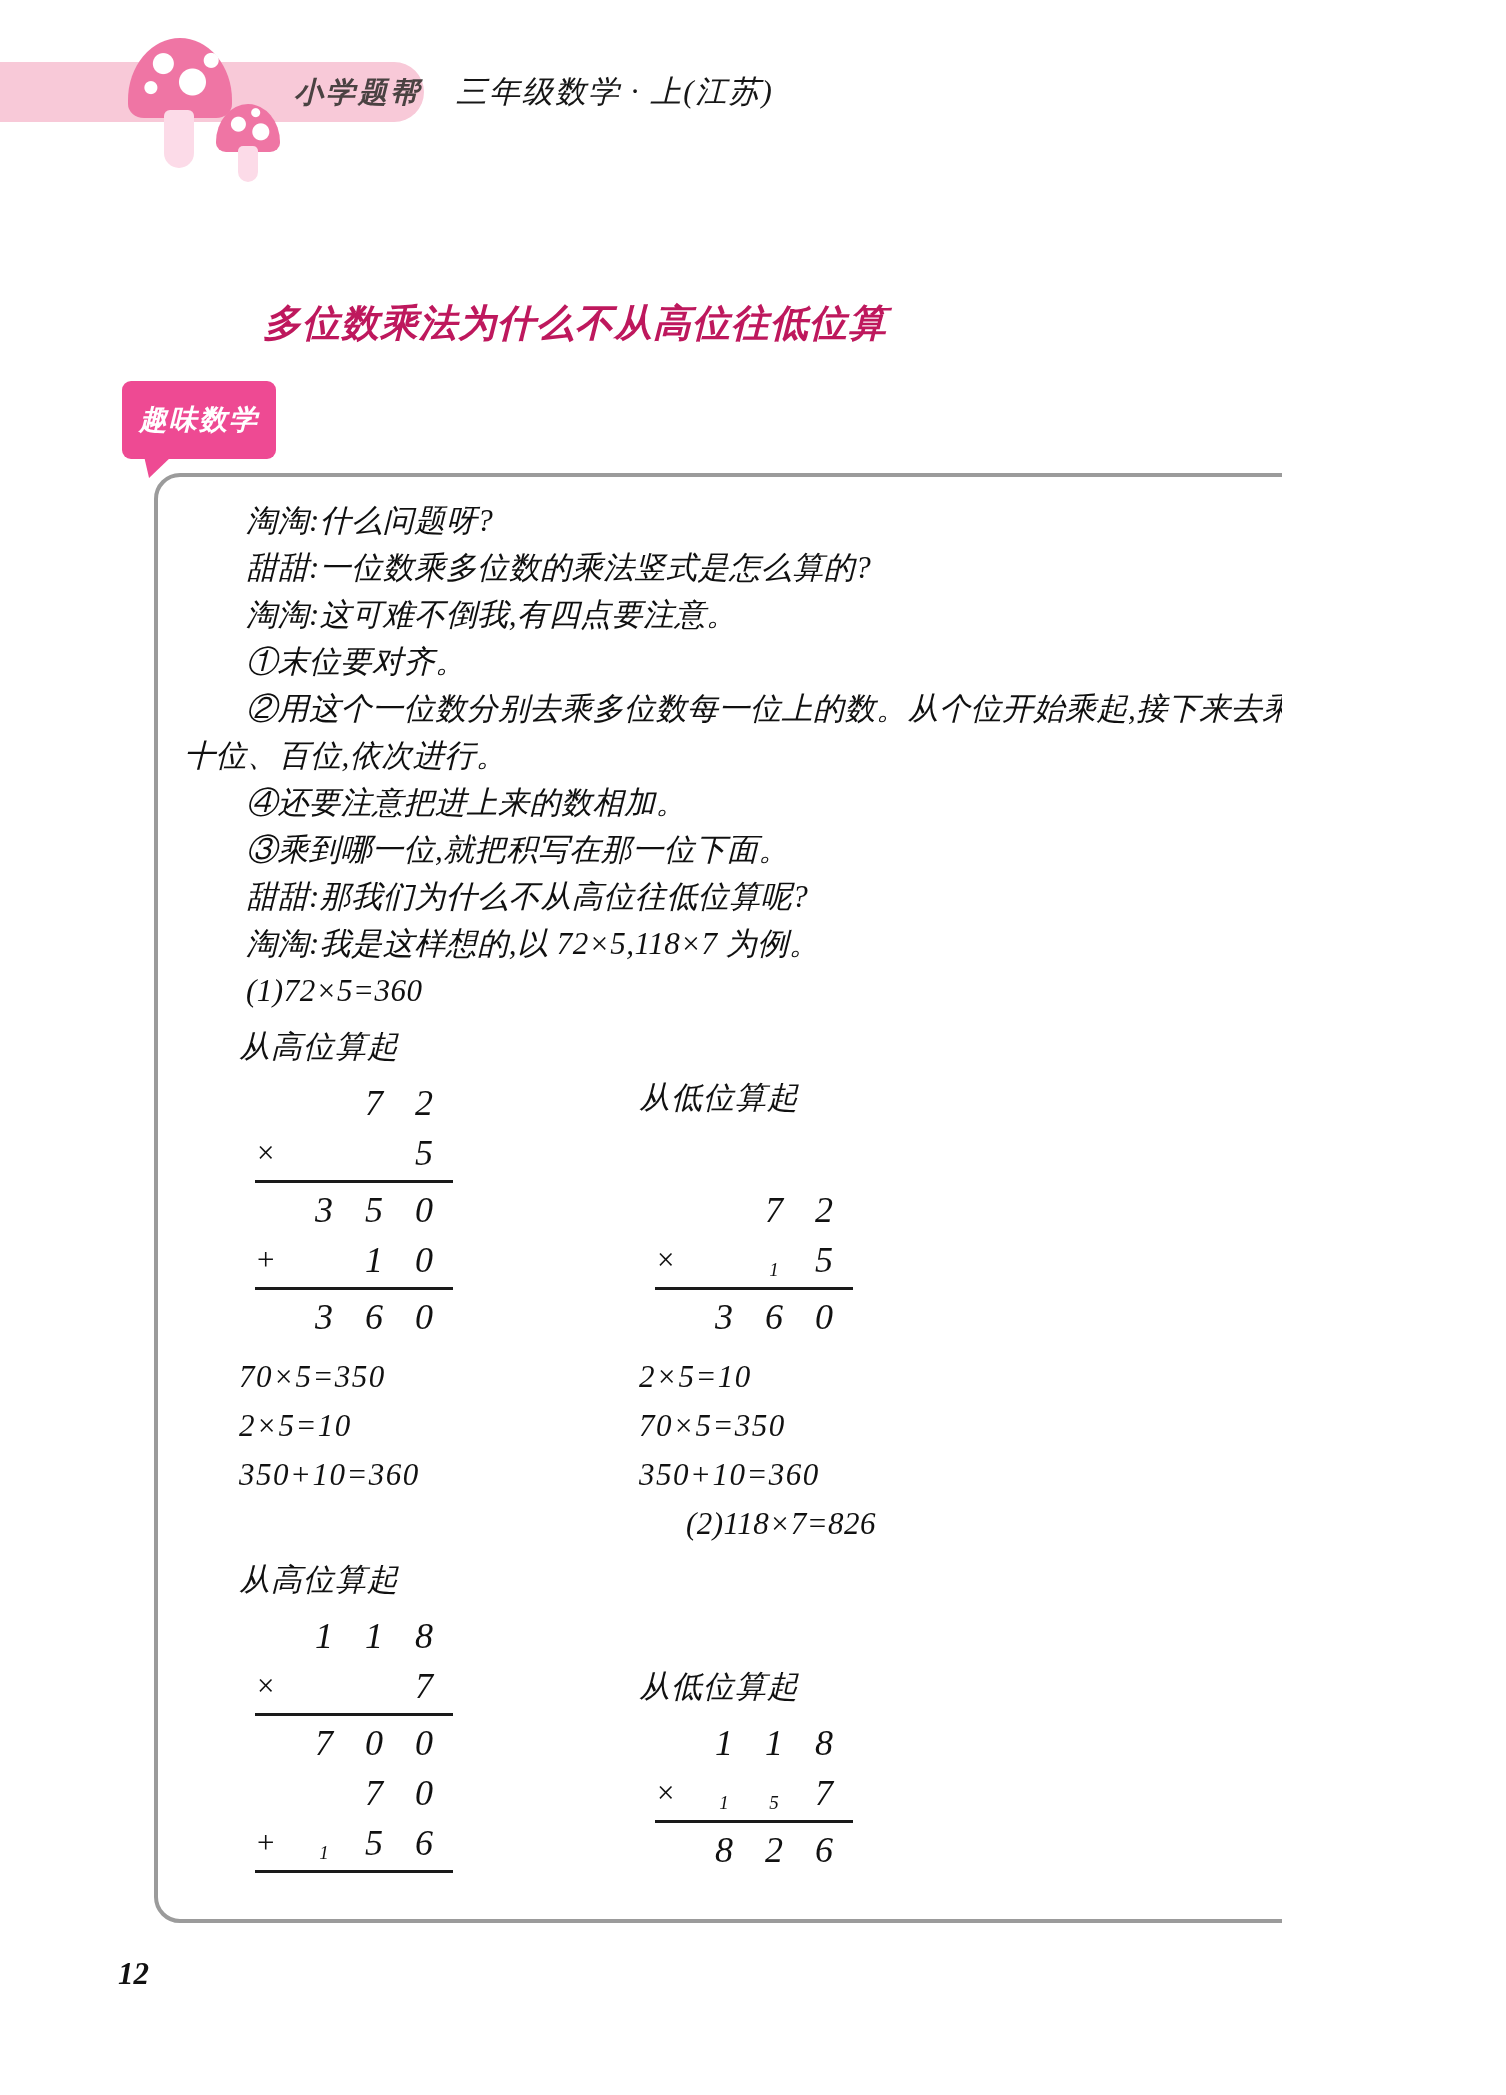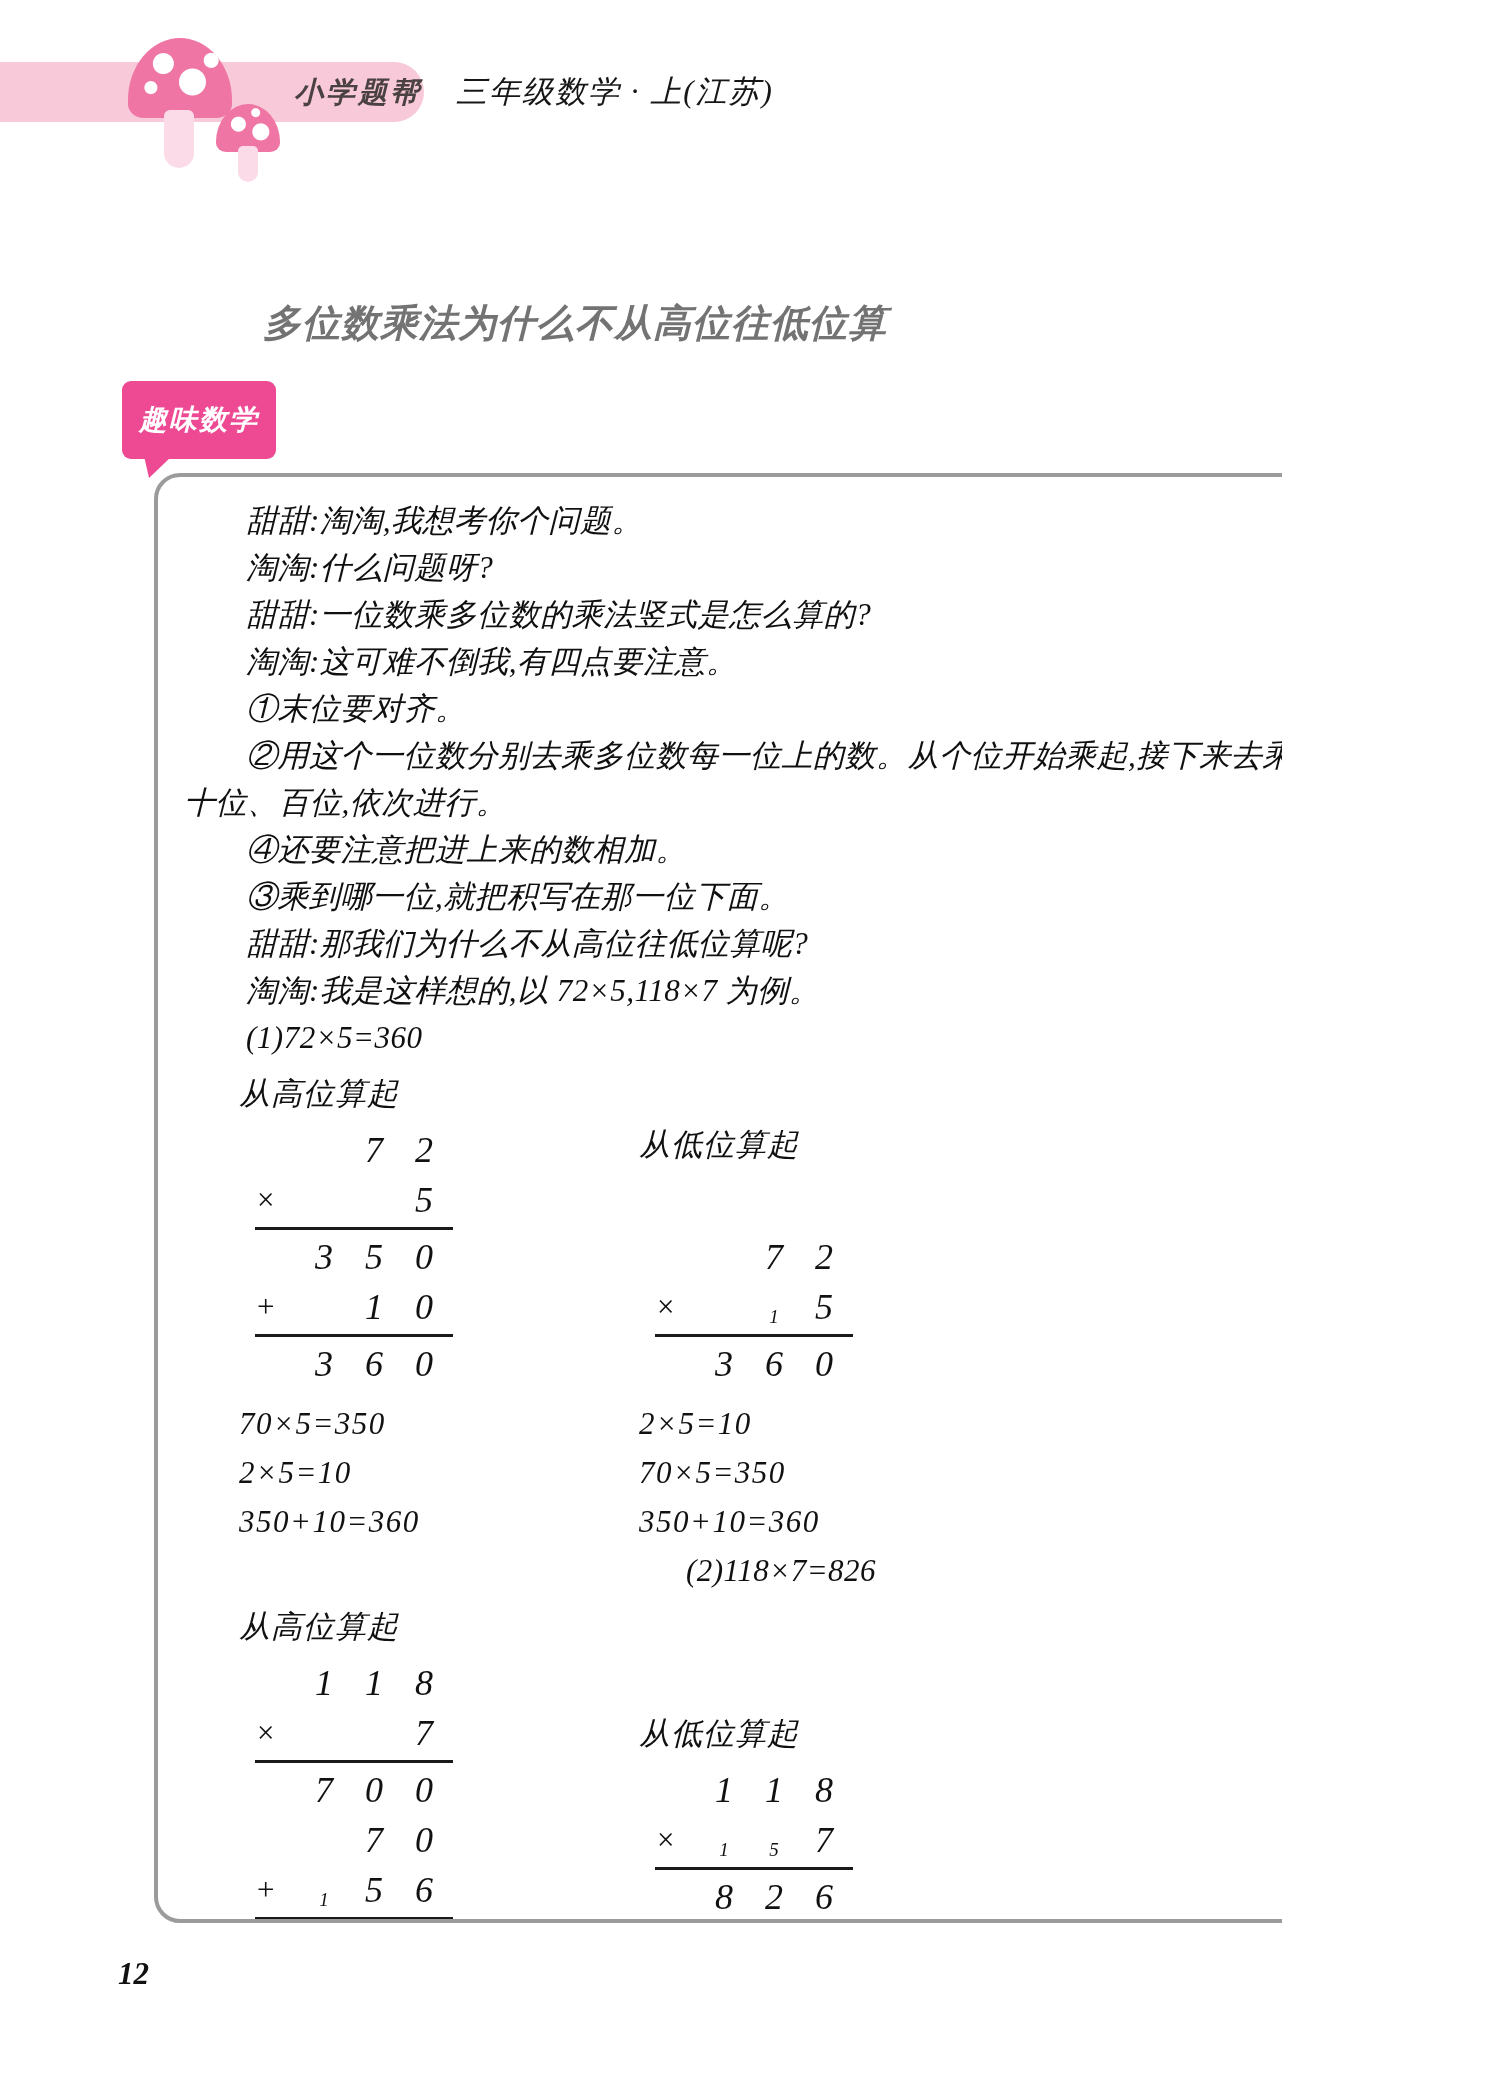--- a/index.html
+++ b/index.html
@@ -47,21 +47,21 @@
   }
 
   
   .unit-title {
     position:absolute; left:110px; top:178px; margin:0;
     font-size:47px; font-weight:bold; letter-spacing:2px; color:#0d0d0d;
     font-family:"Liberation Serif","DejaVu Serif",serif; white-space:nowrap;
   }
   .lesson-title {
     position:absolute; left:263px; top:298px; margin:0;
-    font-size:38px; font-weight:bold; letter-spacing:1px; color:#737373;
+    font-size:38px; font-weight:bold; letter-spacing:1px; color:#be185d;
     font-family:"Liberation Sans","DejaVu Sans",sans-serif; white-space:nowrap;
   }
 
   
   .badge {
     position:absolute; left:122px; top:381px;
     background:#ee4a93; color:#fff; border-radius:9px;
     padding:20px 17px; font-size:28px; font-weight:bold; letter-spacing:2px;
     font-family:"Liberation Sans","DejaVu Sans",sans-serif;
   }
@@ -124,21 +124,20 @@
   <span class="edition">三年级数学 · 上(江苏)</span>
 
   <h2 class="lesson-title">多位数乘法为什么不从高位往低位算</h2>
 
   <div class="badge">
     <span>趣味数学</span>
     <span class="badge-tail"></span>
   </div>
 
   <section class="content-box">
-    <p class="para indent">甜甜:淘淘,我想考你个问题。</p>
     <p class="para indent">淘淘:什么问题呀?</p>
     <p class="para indent">甜甜:一位数乘多位数的乘法竖式是怎么算的?</p>
     <p class="para indent">淘淘:这可难不倒我,有四点要注意。</p>
     <p class="para indent">①末位要对齐。</p>
     <p class="para indent">②用这个一位数分别去乘多位数每一位上的数。从个位开始乘起,接下来去乘十位、百位,依次进行。</p>
     <p class="para indent">④还要注意把进上来的数相加。</p>
     <p class="para indent">③乘到哪一位,就把积写在那一位下面。</p>
     <p class="para indent">甜甜:那我们为什么不从高位往低位算呢?</p>
     <p class="para indent">淘淘:我是这样想的,以 72×5,118×7 为例。</p>
     <p class="para indent">(1)72×5=360</p>

